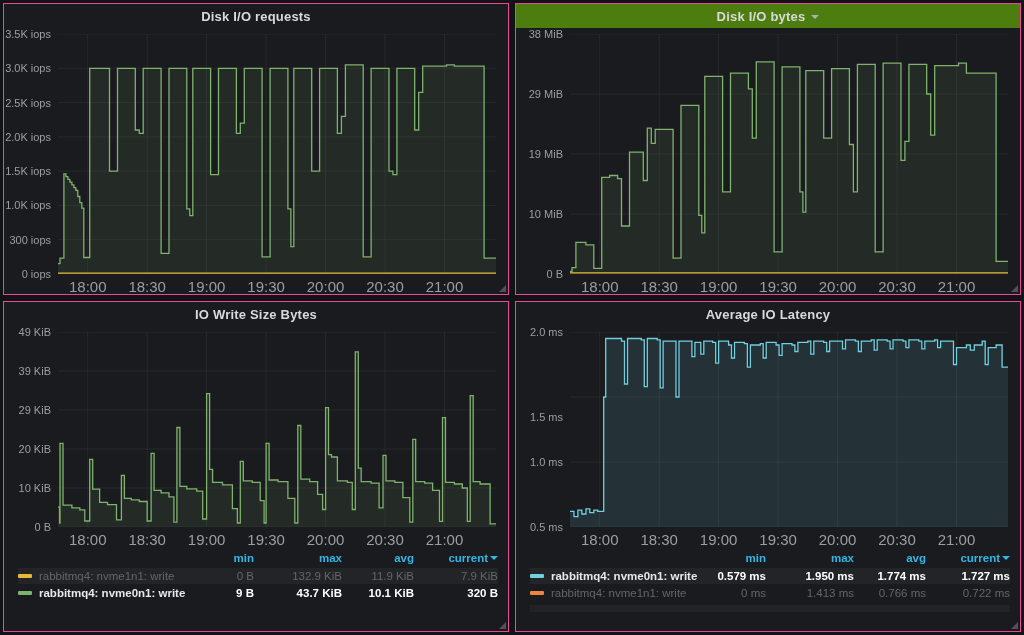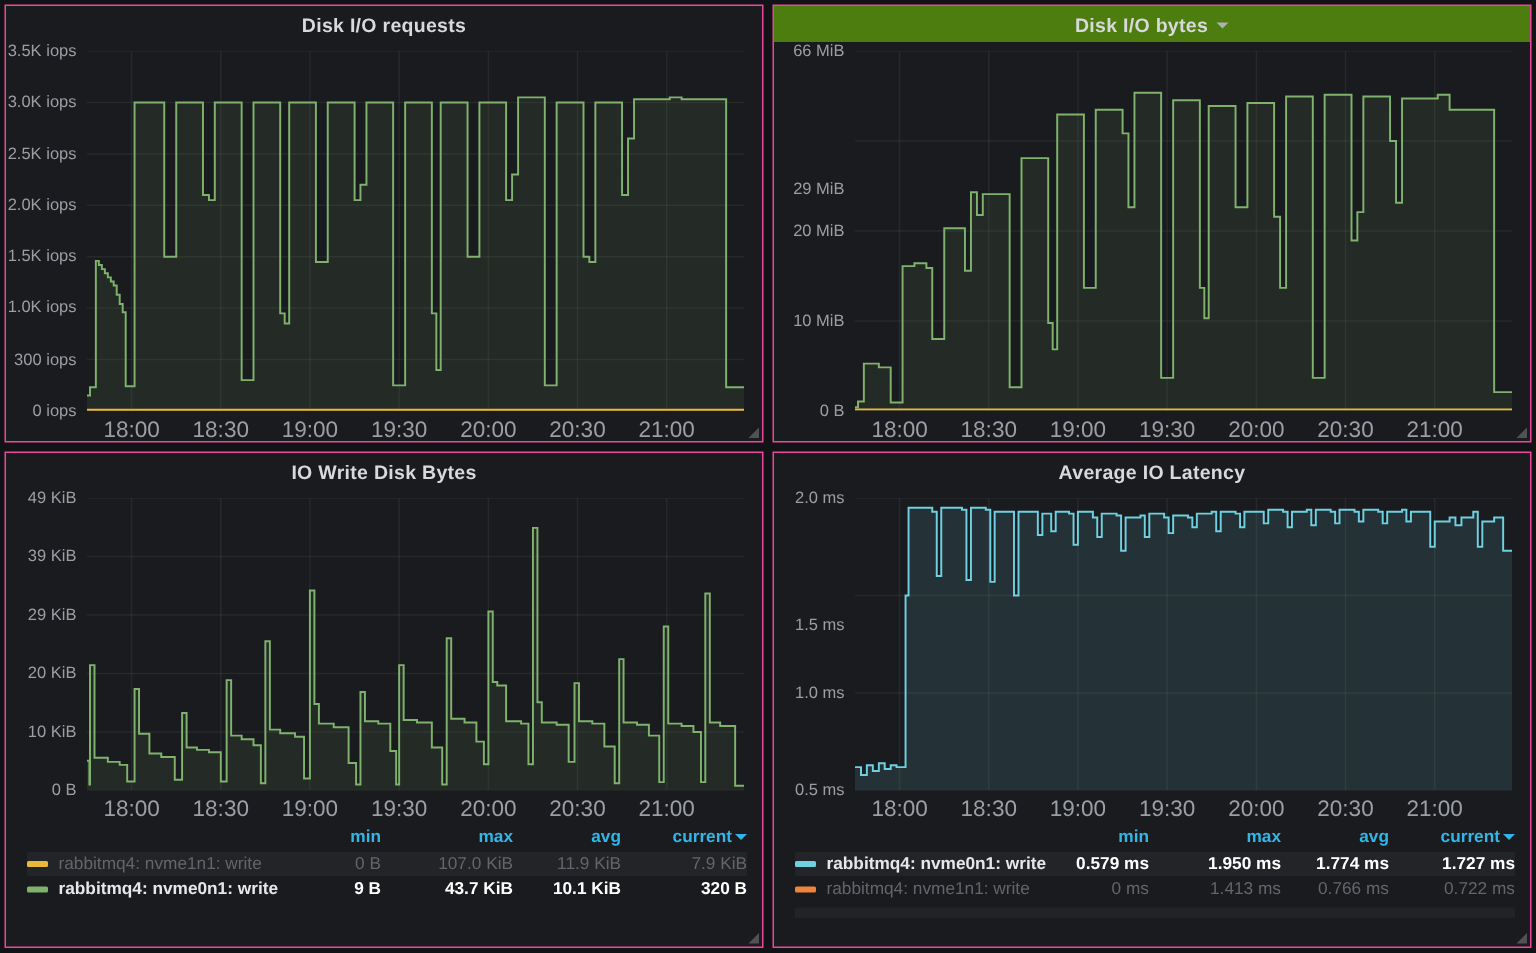--- a/index.html
+++ b/index.html
@@ -139,23 +139,23 @@
 
 <section class="panel">
   <header class="panel-header hovered">
     <span class="panel-title">Disk I/O bytes</span>
     <span class="caret"></span>
   </header>
   <div class="chart">
     <div class="y-axis">
         <span style="top: 100%;">0 B</span>
         <span style="top: 75%;">10 MiB</span>
-        <span style="top: 50%;">20 MiB</span>
-        <span style="top: 25%; margin-top: 32px;">29 MiB</span>
-        <span style="top: 0%;">66 MiB</span>
+        <span style="top: 50%;">19 MiB</span>
+        <span style="top: 25%;">29 MiB</span>
+        <span style="top: 0%;">38 MiB</span>
       </div>
     <div class="plot">
         <svg width="438" height="240" viewBox="0 0 438 240">
           <line class="grid-line" x1="0" x2="438" y1="240.0" y2="240.0"></line>
           <line class="grid-line" x1="0" x2="438" y1="180.0" y2="180.0"></line>
           <line class="grid-line" x1="0" x2="438" y1="120.0" y2="120.0"></line>
           <line class="grid-line" x1="0" x2="438" y1="60.0" y2="60.0"></line>
           <line class="grid-line" x1="0" x2="438" y1="0.0" y2="0.0"></line>
           <line class="grid-line" y1="0" y2="240" x1="29.7" x2="29.7"></line>
           <line class="grid-line" y1="0" y2="240" x1="89.2" x2="89.2"></line>
@@ -177,21 +177,21 @@
         <span style="left: 61.086%;">20:00</span>
         <span style="left: 74.6606%;">20:30</span>
         <span style="left: 88.2353%;">21:00</span>
       </div>
   </div>
   <div class="resize-handle"></div>
 </section>
 
 <section class="panel">
   <header class="panel-header">
-    <span class="panel-title">IO Write Disk Bytes</span>
+    <span class="panel-title">IO Write Size Bytes</span>
   </header>
   <div class="chart">
     <div class="y-axis">
         <span style="top: 100%;">0 B</span>
         <span style="top: 80%;">10 KiB</span>
         <span style="top: 60%;">20 KiB</span>
         <span style="top: 40%;">29 KiB</span>
         <span style="top: 20%;">39 KiB</span>
         <span style="top: 0%;">49 KiB</span>
       </div>
@@ -240,21 +240,21 @@
           <span>current</span>
           <span class="sort-caret"></span>
         </div>
       </div>
       <div class="leg-row dim hl">
         <div class="leg-label">
           <span class="swatch" style="background: rgb(234, 184, 57);"></span>
           <span>rabbitmq4: nvme1n1: write</span>
         </div>
         <div class="cell">0 B</div>
-        <div class="cell">107.0 KiB</div>
+        <div class="cell">132.9 KiB</div>
         <div class="cell">11.9 KiB</div>
         <div class="cell">7.9 KiB</div>
       </div>
       <div class="leg-row active">
         <div class="leg-label">
           <span class="swatch" style="background: rgb(126, 178, 109);"></span>
           <span>rabbitmq4: nvme0n1: write</span>
         </div>
         <div class="cell">9 B</div>
         <div class="cell">43.7 KiB</div>

